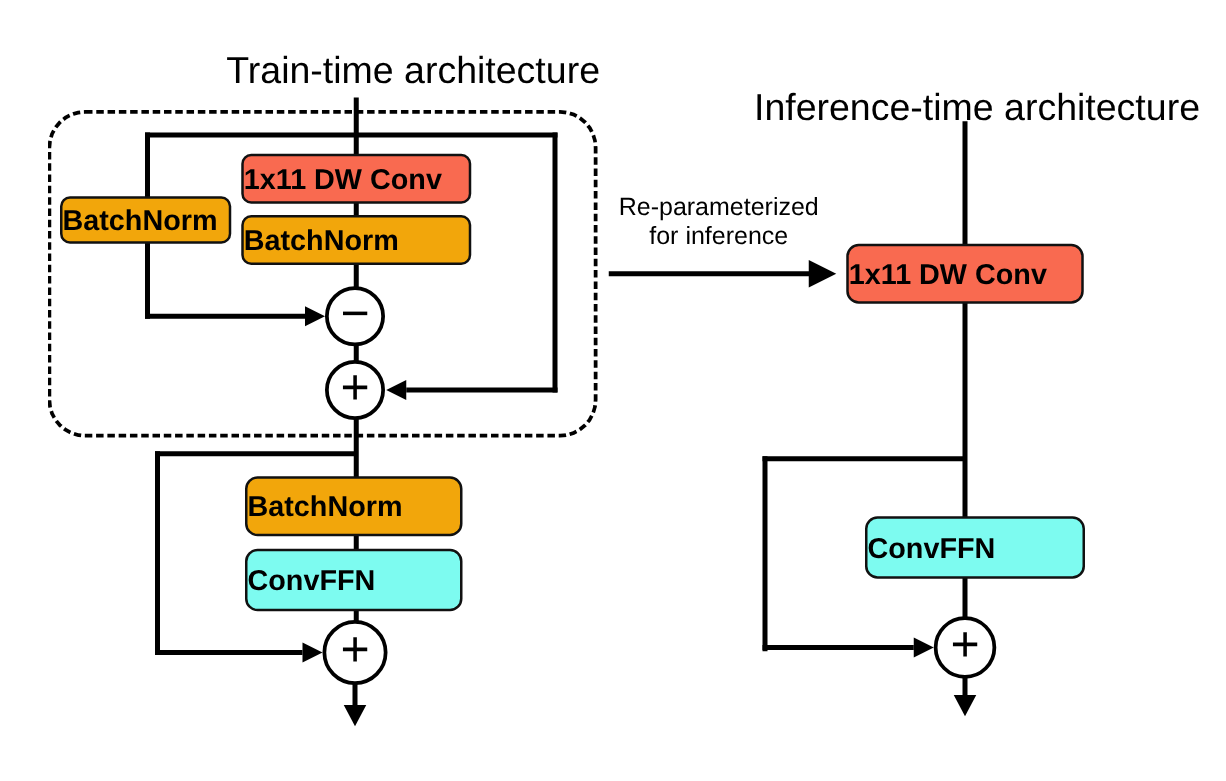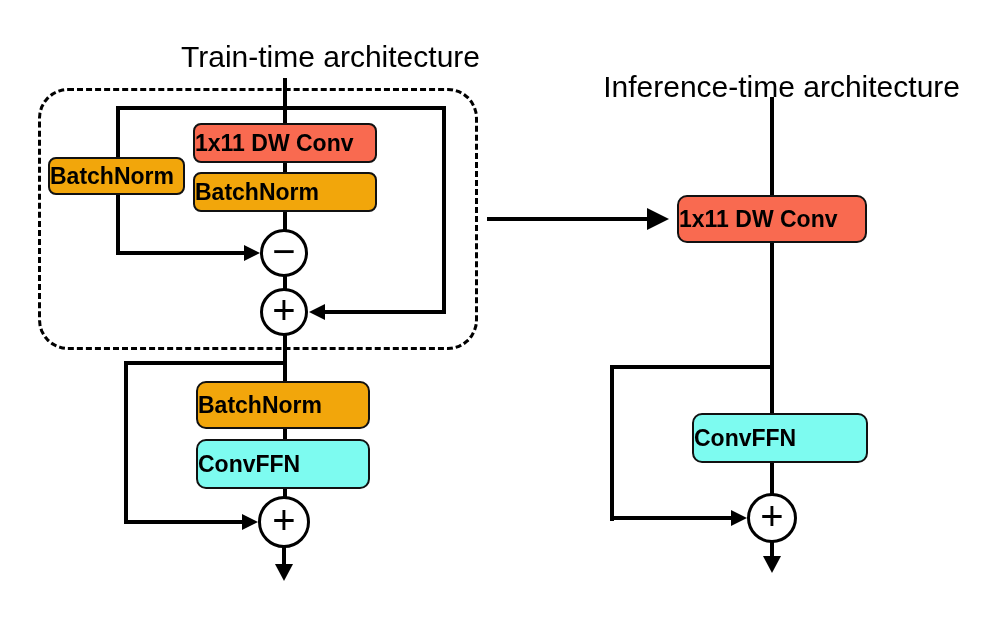--- a/index.html
+++ b/index.html
@@ -80,20 +80,24 @@
   <div class="box" style="left: 196px; top: 439px; width: 174px; height: 50px; border-radius: 10px; background-color: rgb(125, 251, 240);">
     <span>ConvFFN</span>
   </div>
   <div class="op-circle big" style="left:258px;top:496px;">
     <span class="op">+</span>
   </div>
 
   <div class="line" style="left:282px;top:546px;width:4px;height:20px;"></div>
   <div class="arrow-down" style="left:275px;top:564px;"></div>
 
+  <div class="annotation" style="left:470px;top:155px;width:210px;">
+    <span style="display:block;">Re-parameterized</span>
+    <span style="display:block;">for inference</span>
+  </div>
   <div class="line" style="left:487px;top:217px;width:162px;height:4px;"></div>
   <div class="arrow-right big" style="left:647px;top:208px;"></div>
 
   <div class="title" style="left:560px;top:45px;width:400px;margin-top:25px;">Inference-time architecture</div>
 
   <div class="line" style="left:770px;top:97px;width:4px;height:400px;"></div>
 
   <div class="box" style="left: 677px; top: 195px; width: 190px; height: 48px; border-radius: 10px; background-color: rgb(249, 106, 80);">
     <span>1x11 DW Conv</span>
   </div>

